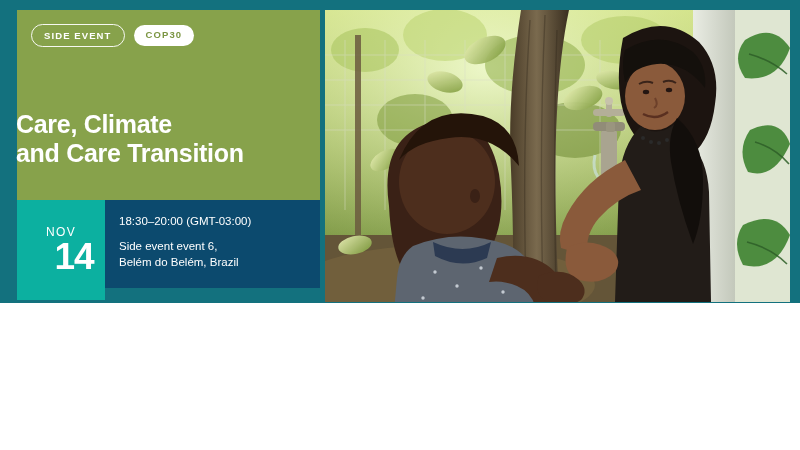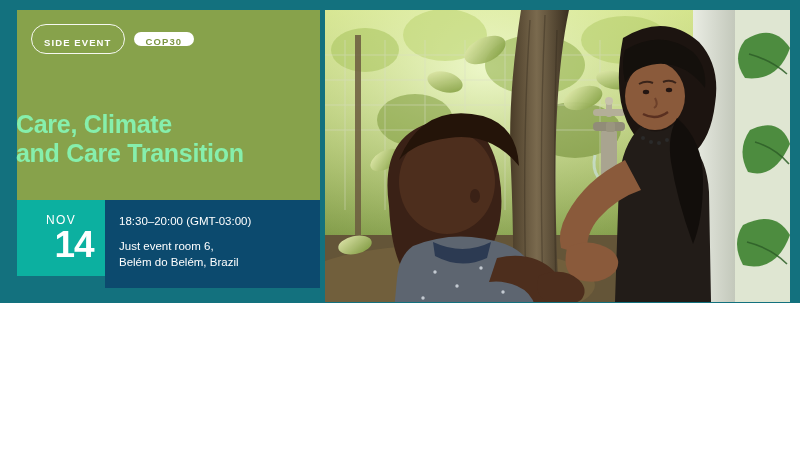--- a/index.html
+++ b/index.html
@@ -18,36 +18,36 @@
   .photo svg { display: block; width: 100%; height: 100%; }
 
   .greenpanel {
     position: absolute; left: 17px; top: 10px; width: 303px; height: 190px;
     background: #87a24b;
   }
   .badgerow { position: absolute; left: 14px; top: 14px; display: flex; gap: 9px; align-items: center; }
   .badge-outline {
     border: 1.6px solid rgba(255,255,255,.92); border-radius: 20px;
     color: #ffffff; font-size: 9.5px; letter-spacing: 1.1px; font-weight: 600;
-    padding: 13px 12px 5px; line-height: 1; white-space: nowrap;
+    padding: 6px 12px 5px; line-height: 1; white-space: nowrap;
   }
   .badge-solid {
     background: #ffffff; border-radius: 20px; color: #7b9542;
     font-size: 9.5px; letter-spacing: 1.1px; font-weight: 600;
-    padding: 5px 12px 0; line-height: 1; white-space: nowrap;
+    padding: 5px 12px 7px; line-height: 1; white-space: nowrap;
   }
   .hero-title {
     position: absolute; left: 16px; top: 110px; width: 285px;
-    color: #86efac; font-size: 25px; line-height: 1.16; font-weight: 700;
+    color: #ffffff; font-size: 25px; line-height: 1.16; font-weight: 700;
     letter-spacing: -0.3px;
   }
   .hero-title .l2 { display: block; }
 
   .datecard {
-    position: absolute; left: 17px; top: 200px; width: 88px; height: 76px;
+    position: absolute; left: 17px; top: 200px; width: 88px; height: 100px;
     background: #0cb0a0; color: #ffffff;
     display: flex; flex-direction: column; align-items: center; justify-content: center;
   }
   .datecard .mon { font-size: 12px; letter-spacing: 1.4px; font-weight: 500; margin-bottom: 1px; }
   .datecard .day { font-size: 37px; font-weight: 700; line-height: .92; letter-spacing: -1px; margin-left: 26px; }
 
   .infocard {
     position: absolute; left: 105px; top: 200px; width: 215px; height: 88px;
     background: #0c4a6e; color: #ffffff; padding: 15px 14px 0 14px;
   }
@@ -230,21 +230,21 @@
     </h1>
 
     <div class="datecard">
       <span class="mon">NOV</span>
       <span class="day">14</span>
     </div>
 
     <div class="infocard">
       <div class="time">18:30–20:00 (GMT-03:00)</div>
       <div class="place">
-        <div>Just event room 6,</div>
+        <div>Side event event 6,</div>
         <div>Belém do Belém, Brazil</div>
       </div>
     </div>
   </div>
 
   <div class="logobar">
 
     
     
 

